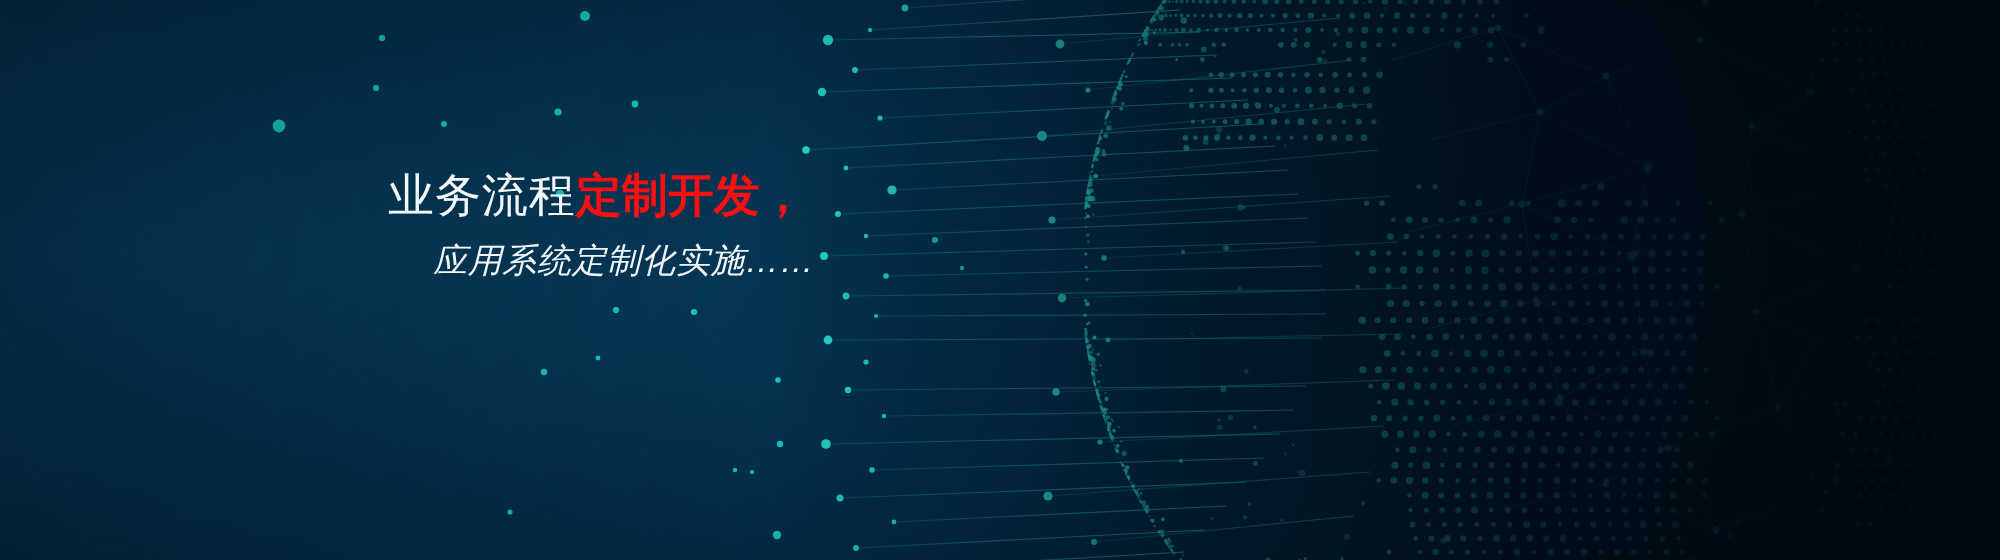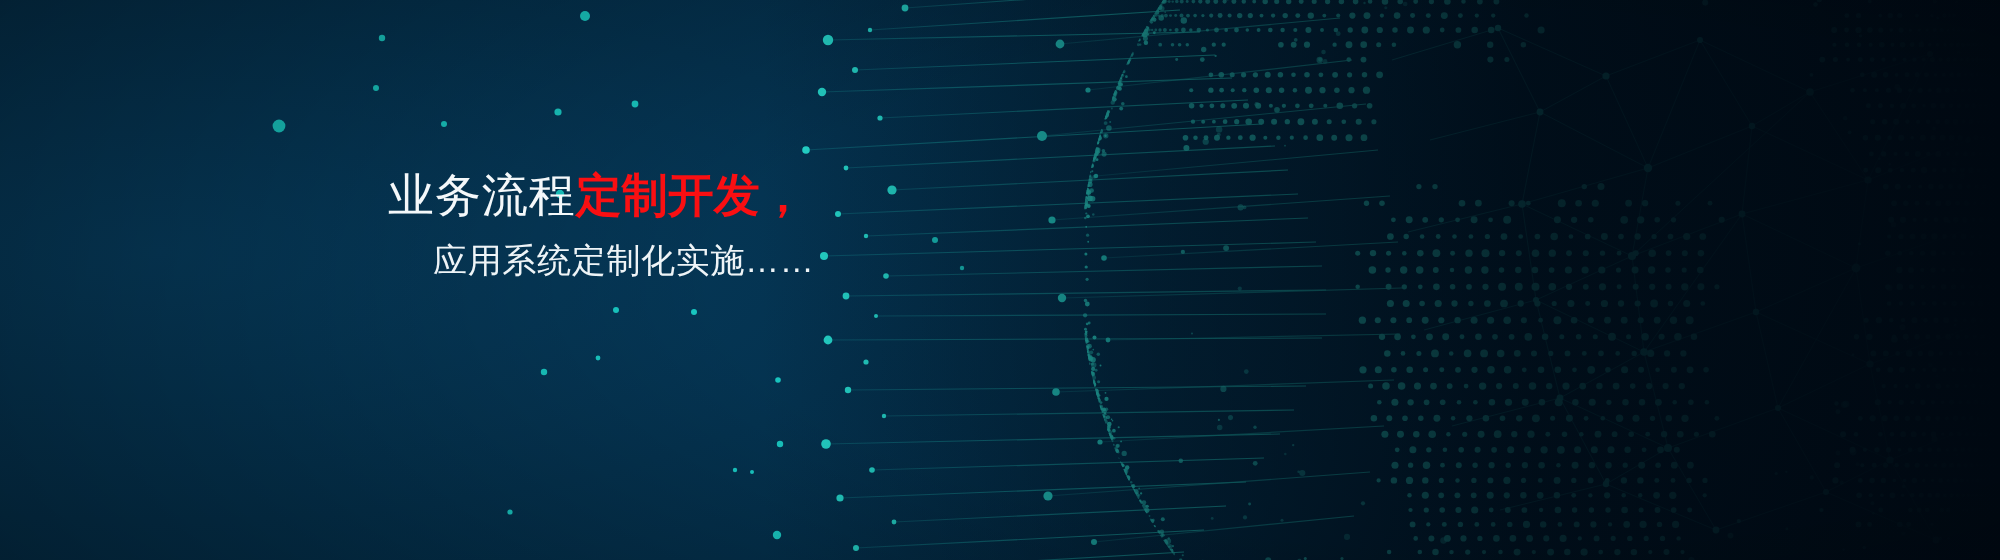--- a/index.html
+++ b/index.html
@@ -61,20 +61,21 @@
   }
   .subline{
     position:absolute;
     left:433px;top:243px;
     white-space:nowrap;
     font-size:34px;
     line-height:1;
     color:#eef4f7;
     font-weight:400;
     letter-spacing:.02em;
+    font-style:italic;
   }
 </style>
 </head>
 <body>
 
 <div class="banner">
 
   <div class="bg-base"></div>
 
   <svg class="art" viewBox="0 0 2000 560" preserveAspectRatio="none" aria-hidden="true">

